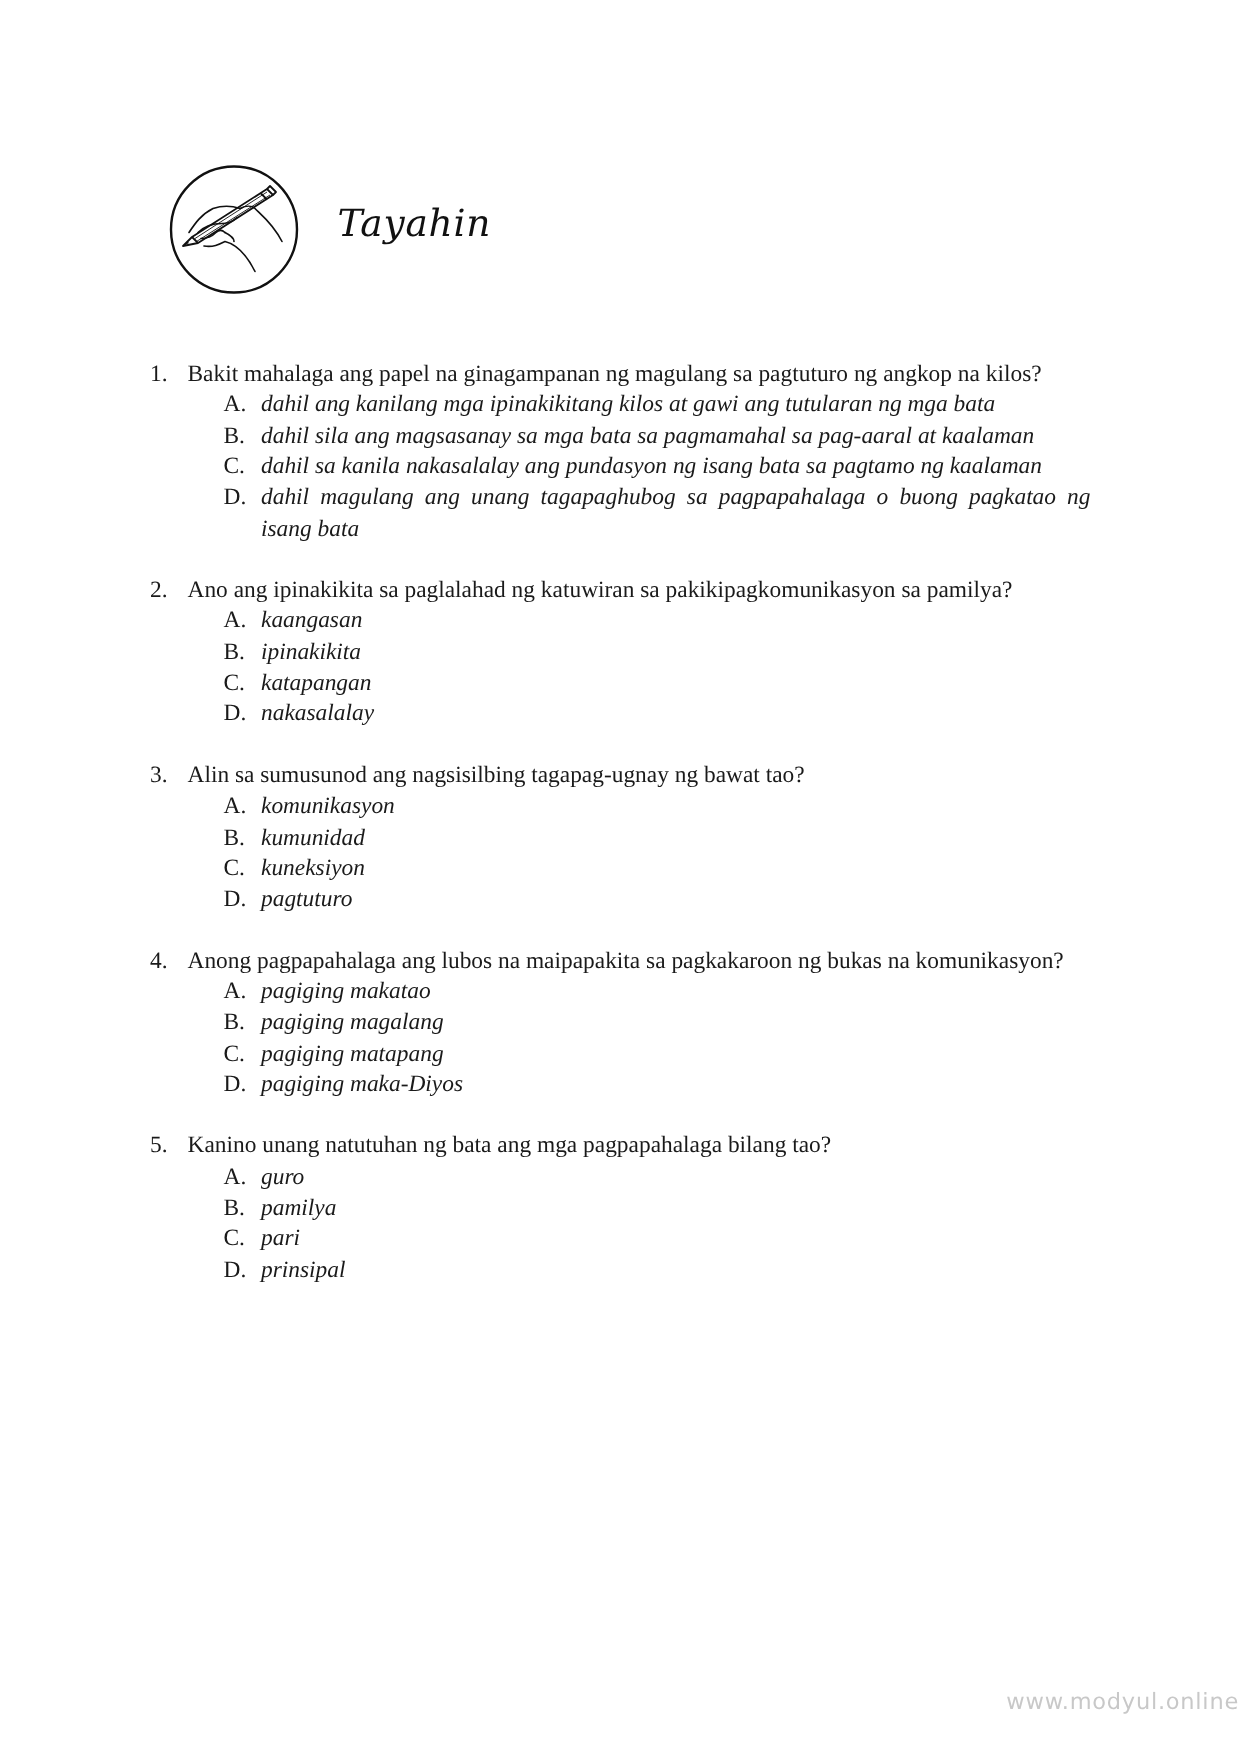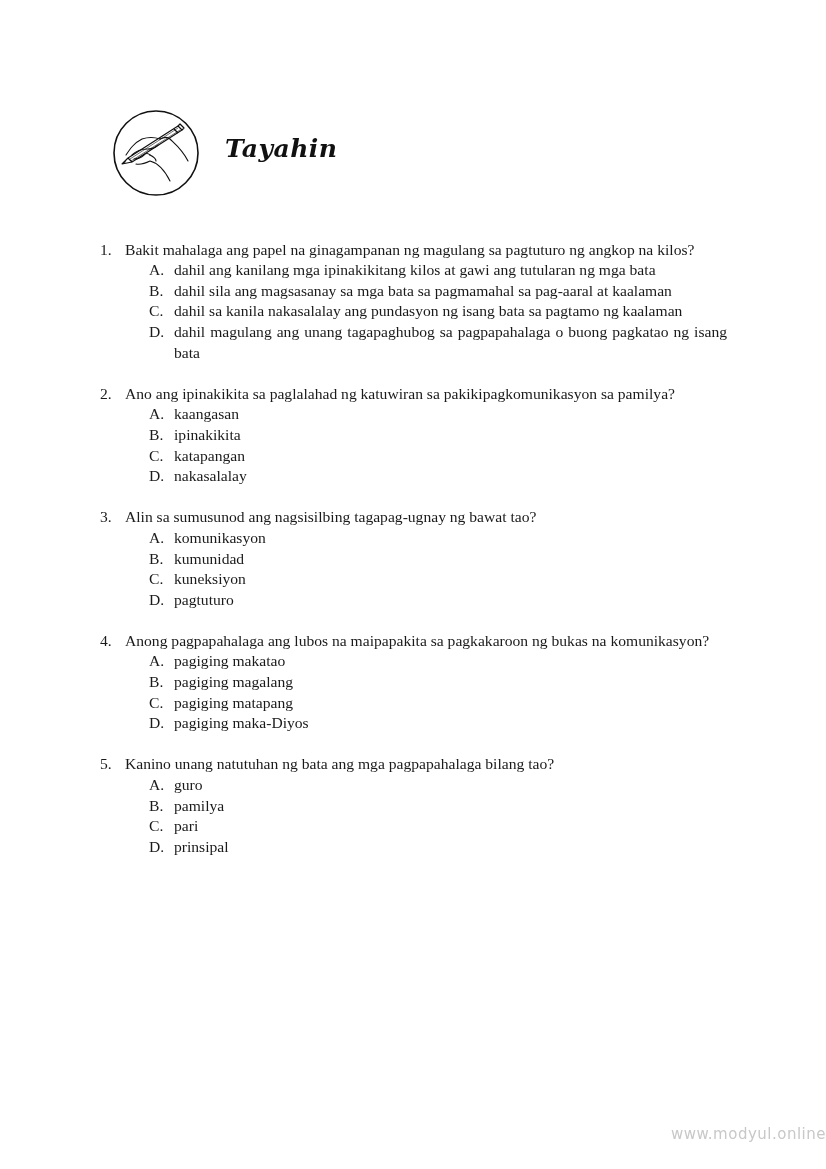--- a/index.html
+++ b/index.html
@@ -5,38 +5,38 @@
   html, body { margin: 0; padding: 0; background: #ffffff; }
   body {
     width: 826px; height: 1169px; position: relative; overflow: hidden;
     font-family: "DejaVu Serif", "Liberation Serif", serif;
     color: #1a1a1a;
   }
   .header { position: absolute; left: 112px; top: 108px; height: 90px; display: flex; align-items: center; }
   .logo { width: 88px; height: 88px; }
   .title {
     position: absolute; left: 225px; top: 134px;
-    font-family: "DejaVu Serif", serif; font-weight: bold; font-style: italic;
+    font-family: "DejaVu Serif", serif; font-weight: normal; font-style: italic;
     font-size: 25px; letter-spacing: 0.5px; color: #111;
   }
   .content {
     position: absolute; left: 100px; top: 219px; width: 627px;
     font-family: "Liberation Serif", "DejaVu Serif", serif;
     font-size: 15.6px; line-height: 20.6px;
   }
   .section-label { margin: 0; }
   .instructions { margin: 0; text-indent: 40px; }
   .question { margin-top: 20.6px; }
   .q-line { display: flex; }
   .q-num { width: 25px; flex: 0 0 25px; }
   .q-text { flex: 1; text-align: justify; }
   .choices { margin: 0; padding: 0; list-style: none; margin-left: 49px; }
   .choice { display: flex; }
   .c-letter { width: 25px; flex: 0 0 25px; }
-  .c-text { flex: 1; text-align: justify; }
+  .c-text { flex: 1; text-align: justify; font-style: italic; }
   .page-number {
     position: absolute; left: 0; width: 826px; top: 1082px; text-align: right;
     font-family: "Liberation Serif", serif; font-size: 16px; color: #111; padding-left: 18px;
   }
   .watermark {
     position: absolute; left: 0; width: 826px; top: 1125px; text-align: right;
     font-family: "DejaVu Sans", sans-serif; font-size: 15px; color: #c8c8c8; letter-spacing: 0.5px;
   }
 </style>
 </head>

